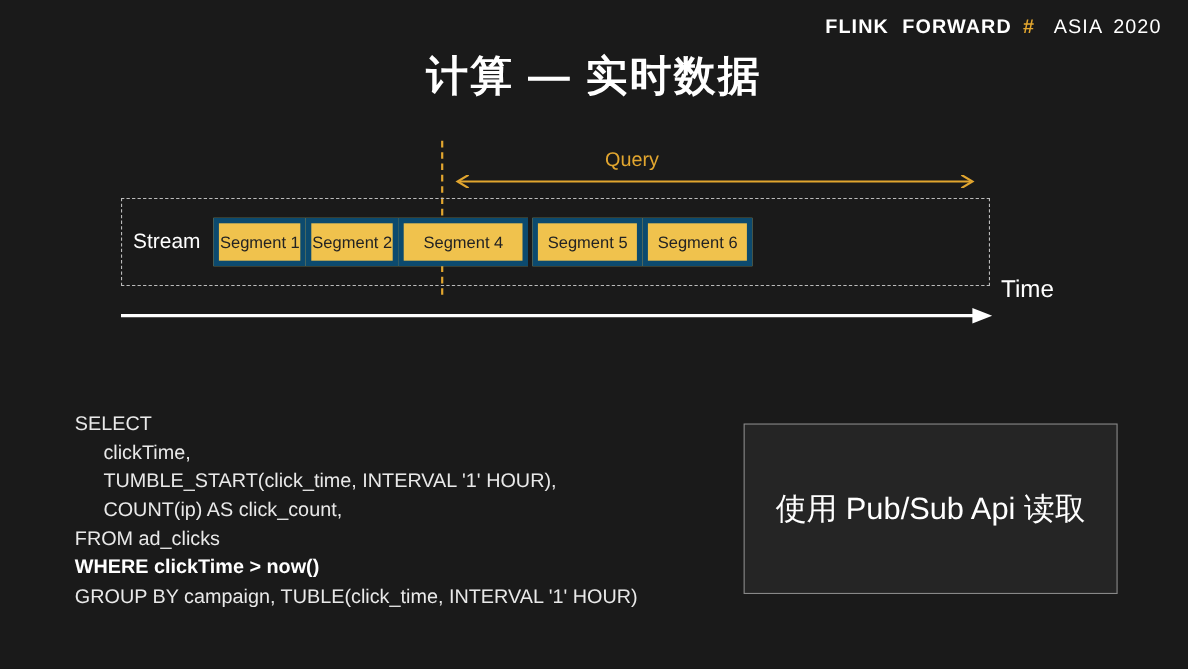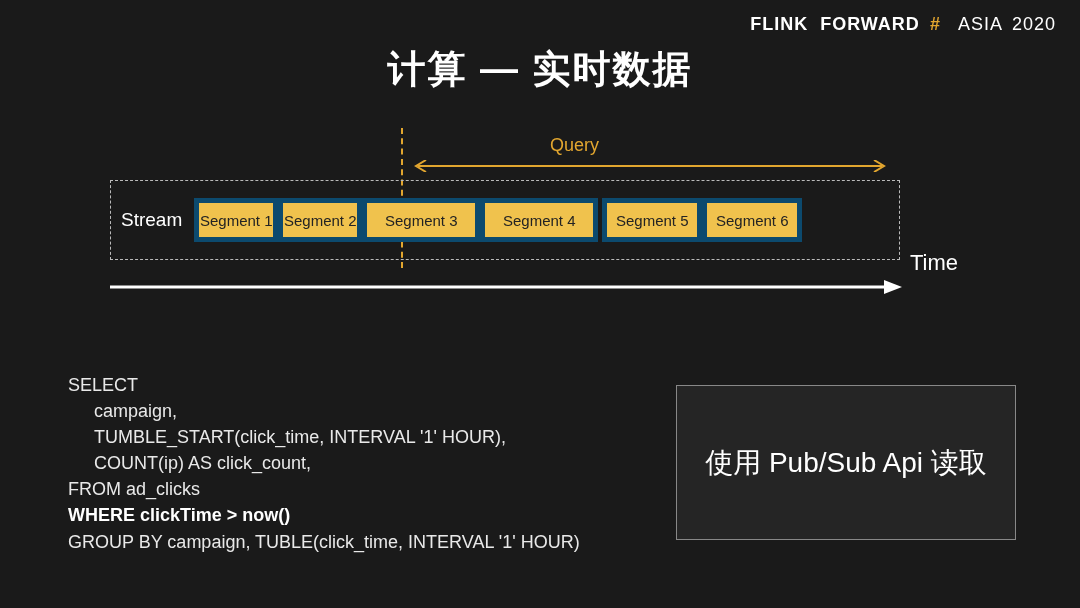--- a/index.html
+++ b/index.html
@@ -69,38 +69,37 @@
         <polyline points="464,0 474,6 464,12" fill="none" stroke="#e2a62f" stroke-width="2"></polyline>
       </svg>
     </div>
 
     <div class="vline"></div>
 
     <div class="dashed-box">
       <div class="stream-label">Stream</div>
       <div class="seg seg1">Segment 1</div>
       <div class="seg seg2">Segment 2</div>
-      <div class="seg seg3">Segment 3</div>
       <div class="seg seg4">Segment 4</div>
       <div class="seg seg5">Segment 5</div>
       <div class="seg seg6">Segment 6</div>
     </div>
 
     <div class="time-label">Time</div>
     <div class="timeline">
       <svg viewBox="0 0 792 18" preserveAspectRatio="none">
         <line x1="0" y1="9" x2="780" y2="9" stroke="#fff" stroke-width="3"></line>
         <polygon points="792,9 774,2 774,16" fill="#fff"></polygon>
       </svg>
     </div>
   </div>
 
   <div class="sql">
     <div>SELECT</div>
-    <div><span class="indent">campaign,</span></div>
+    <div><span class="indent">clickTime,</span></div>
     <div><span class="indent">TUMBLE_START(click_time, INTERVAL '1' HOUR),</span></div>
     <div><span class="indent">COUNT(ip) AS click_count,</span></div>
     <div>FROM ad_clicks</div>
     <div class="bold">WHERE clickTime &gt; now()</div>
     <div>GROUP BY campaign, TUBLE(click_time, INTERVAL '1' HOUR)</div>
   </div>
 
   <div class="right-box">
     <span>使用 Pub/Sub Api 读取</span>
   </div>

